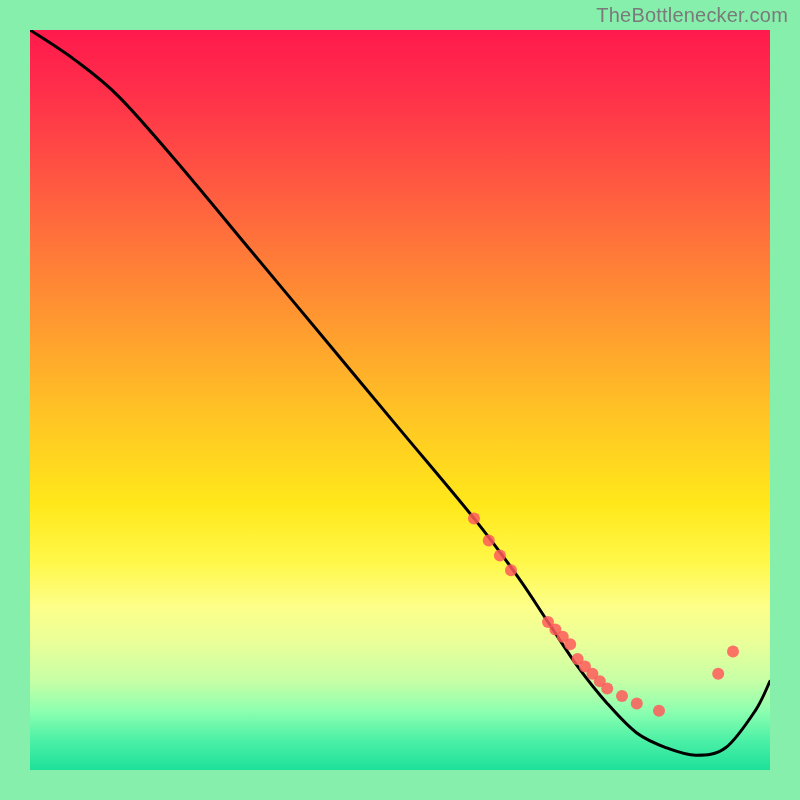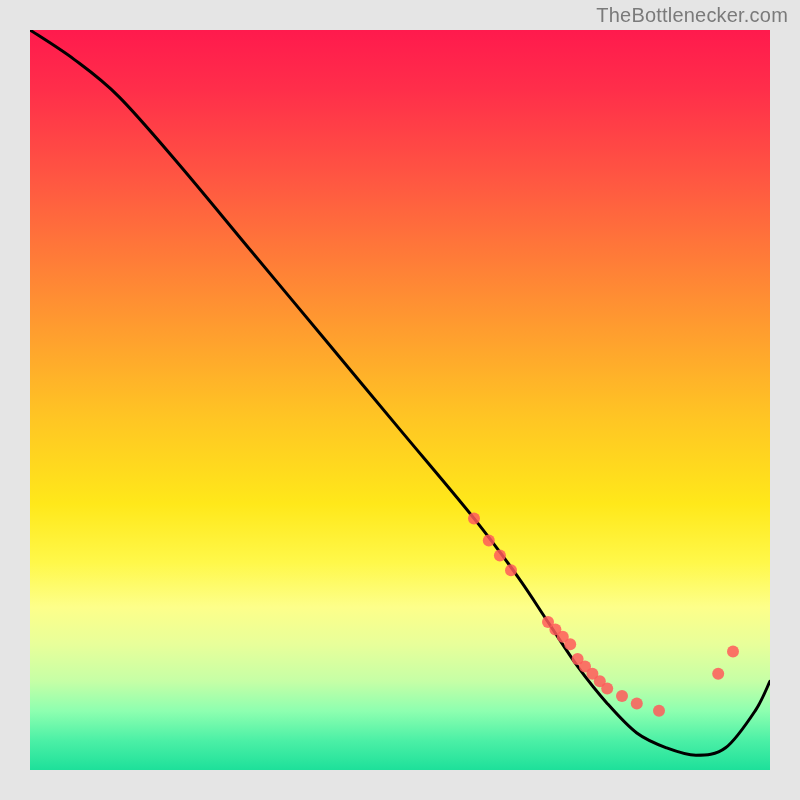--- a/index.html
+++ b/index.html
@@ -8,21 +8,21 @@
     width: 800px;
     height: 800px;
     background: #000;
     font-family: Arial, Helvetica, sans-serif;
     overflow: hidden;
   }
   .frame {
     position: relative;
     width: 800px;
     height: 800px;
-    background: #e5e5e5;
+    background: #86efac;
   }
   .attribution {
     position: absolute;
     top: 4px;
     right: 12px;
     color: #7a7a7a;
     font-size: 20px;
     letter-spacing: 0.2px;
     font-weight: 500;
   }

